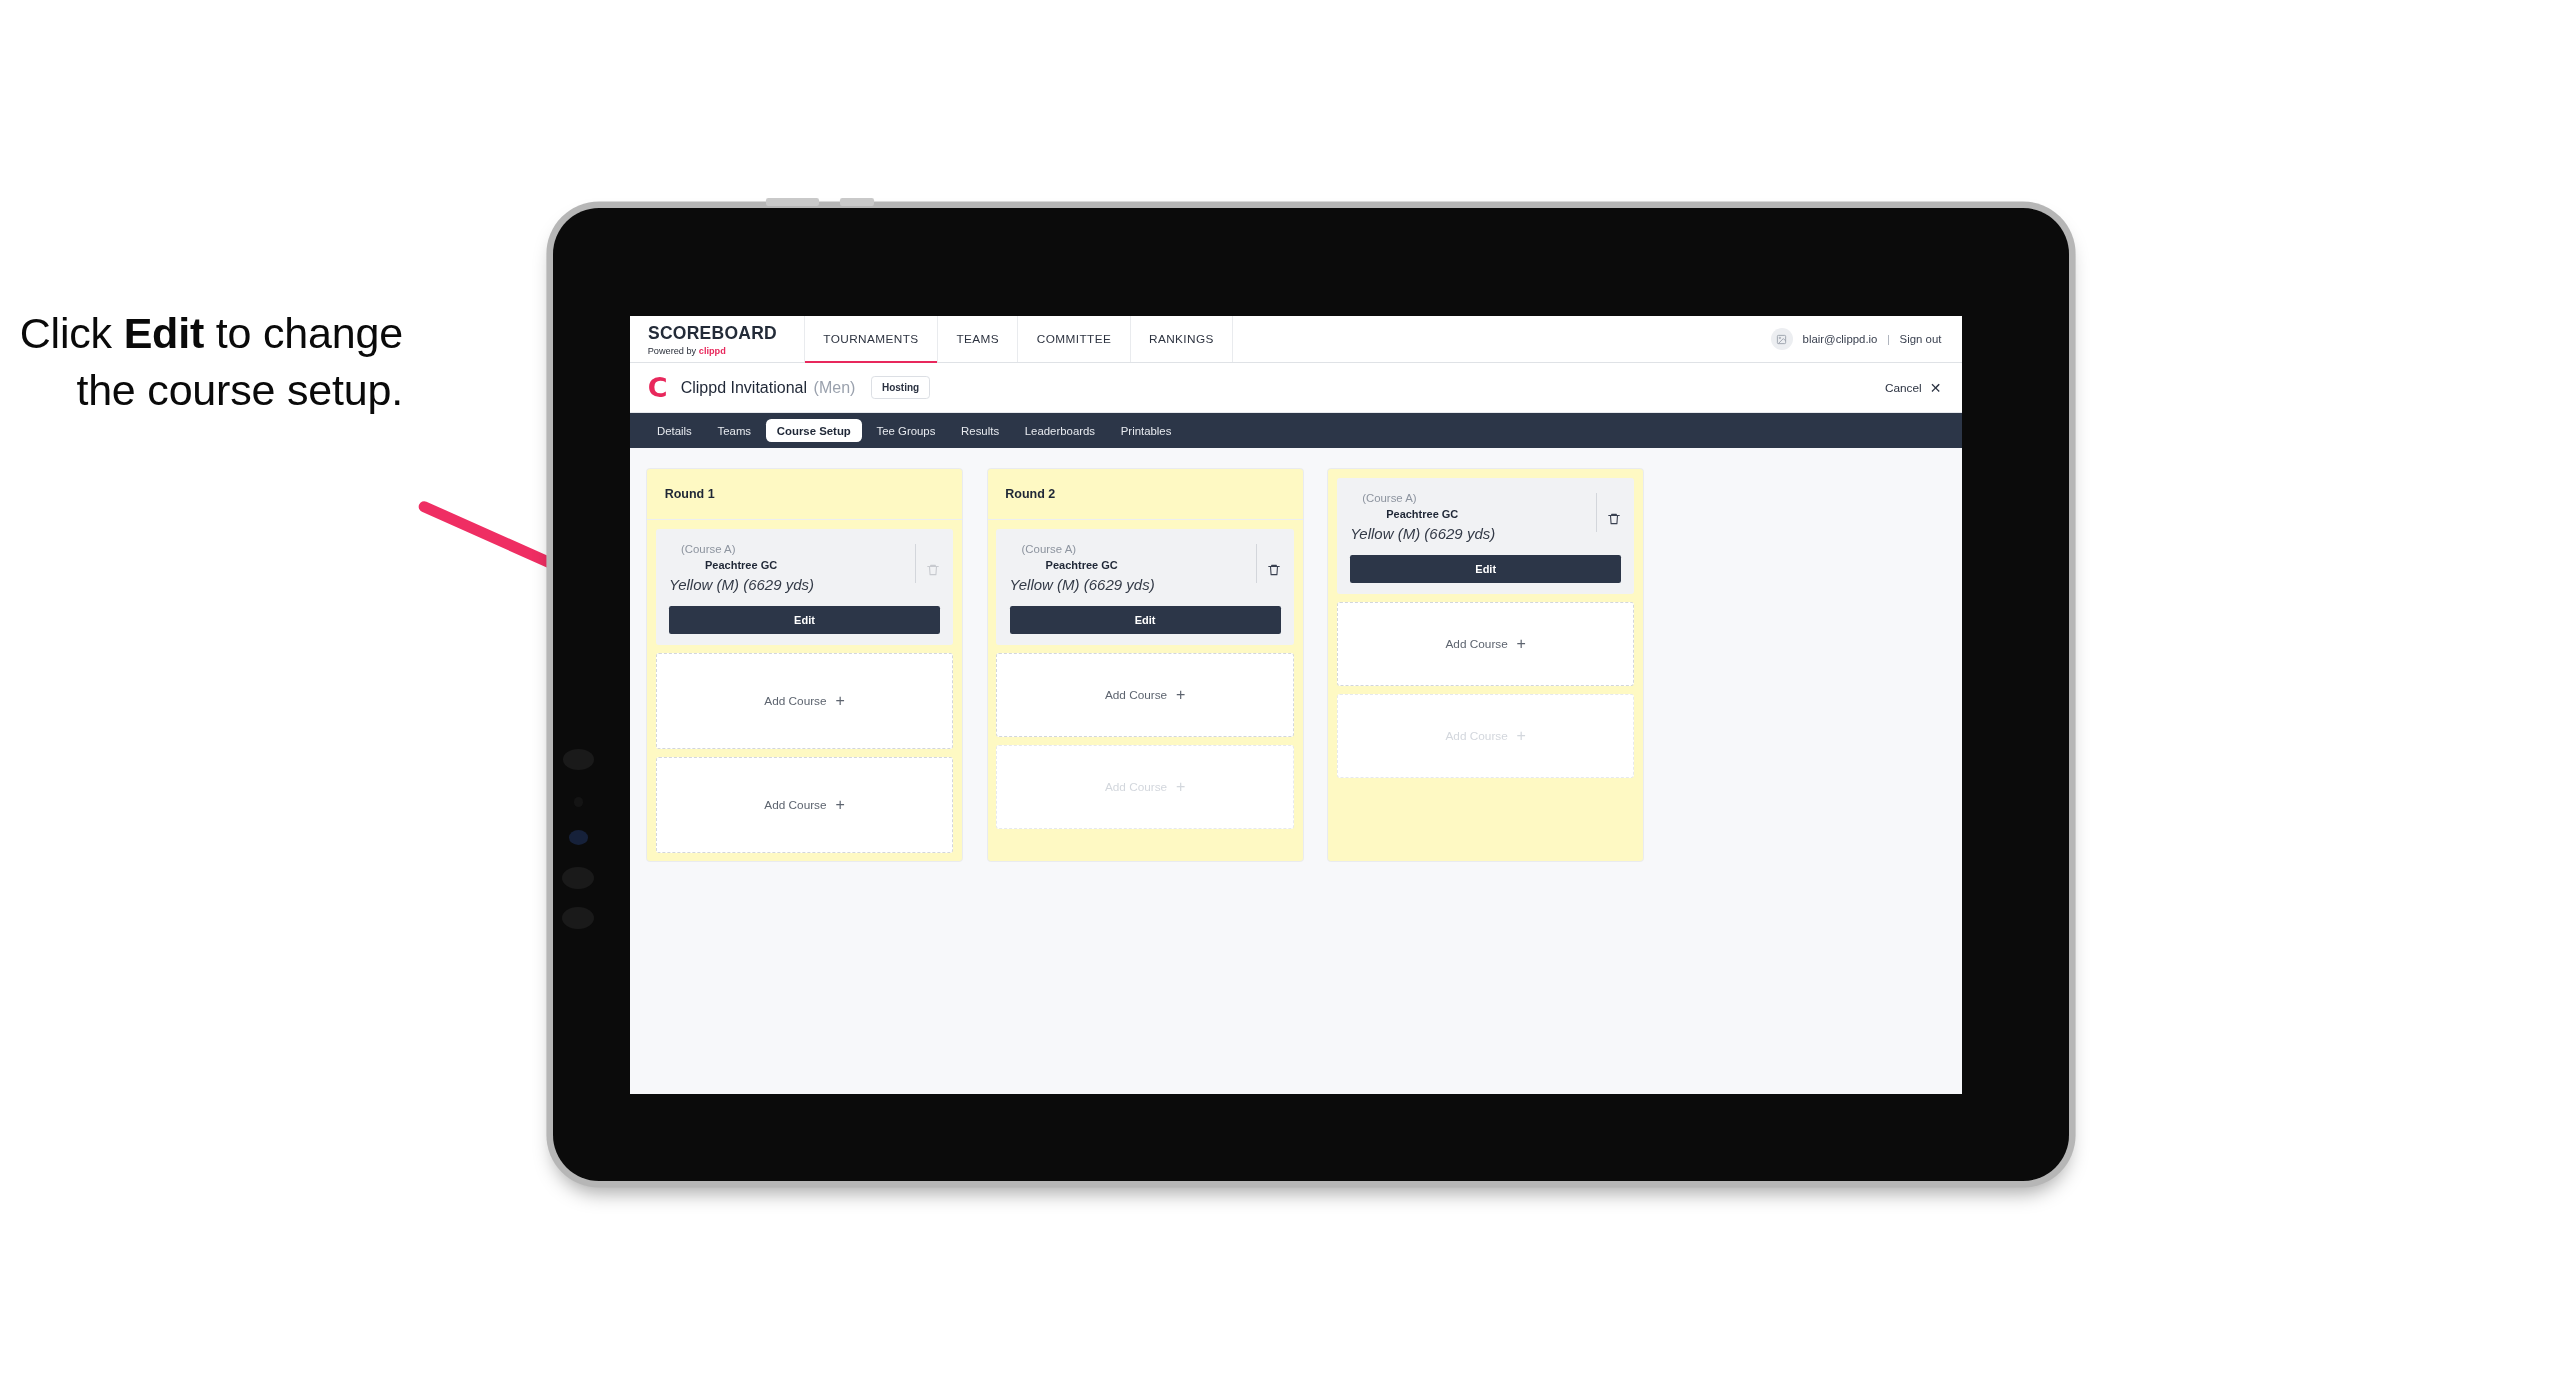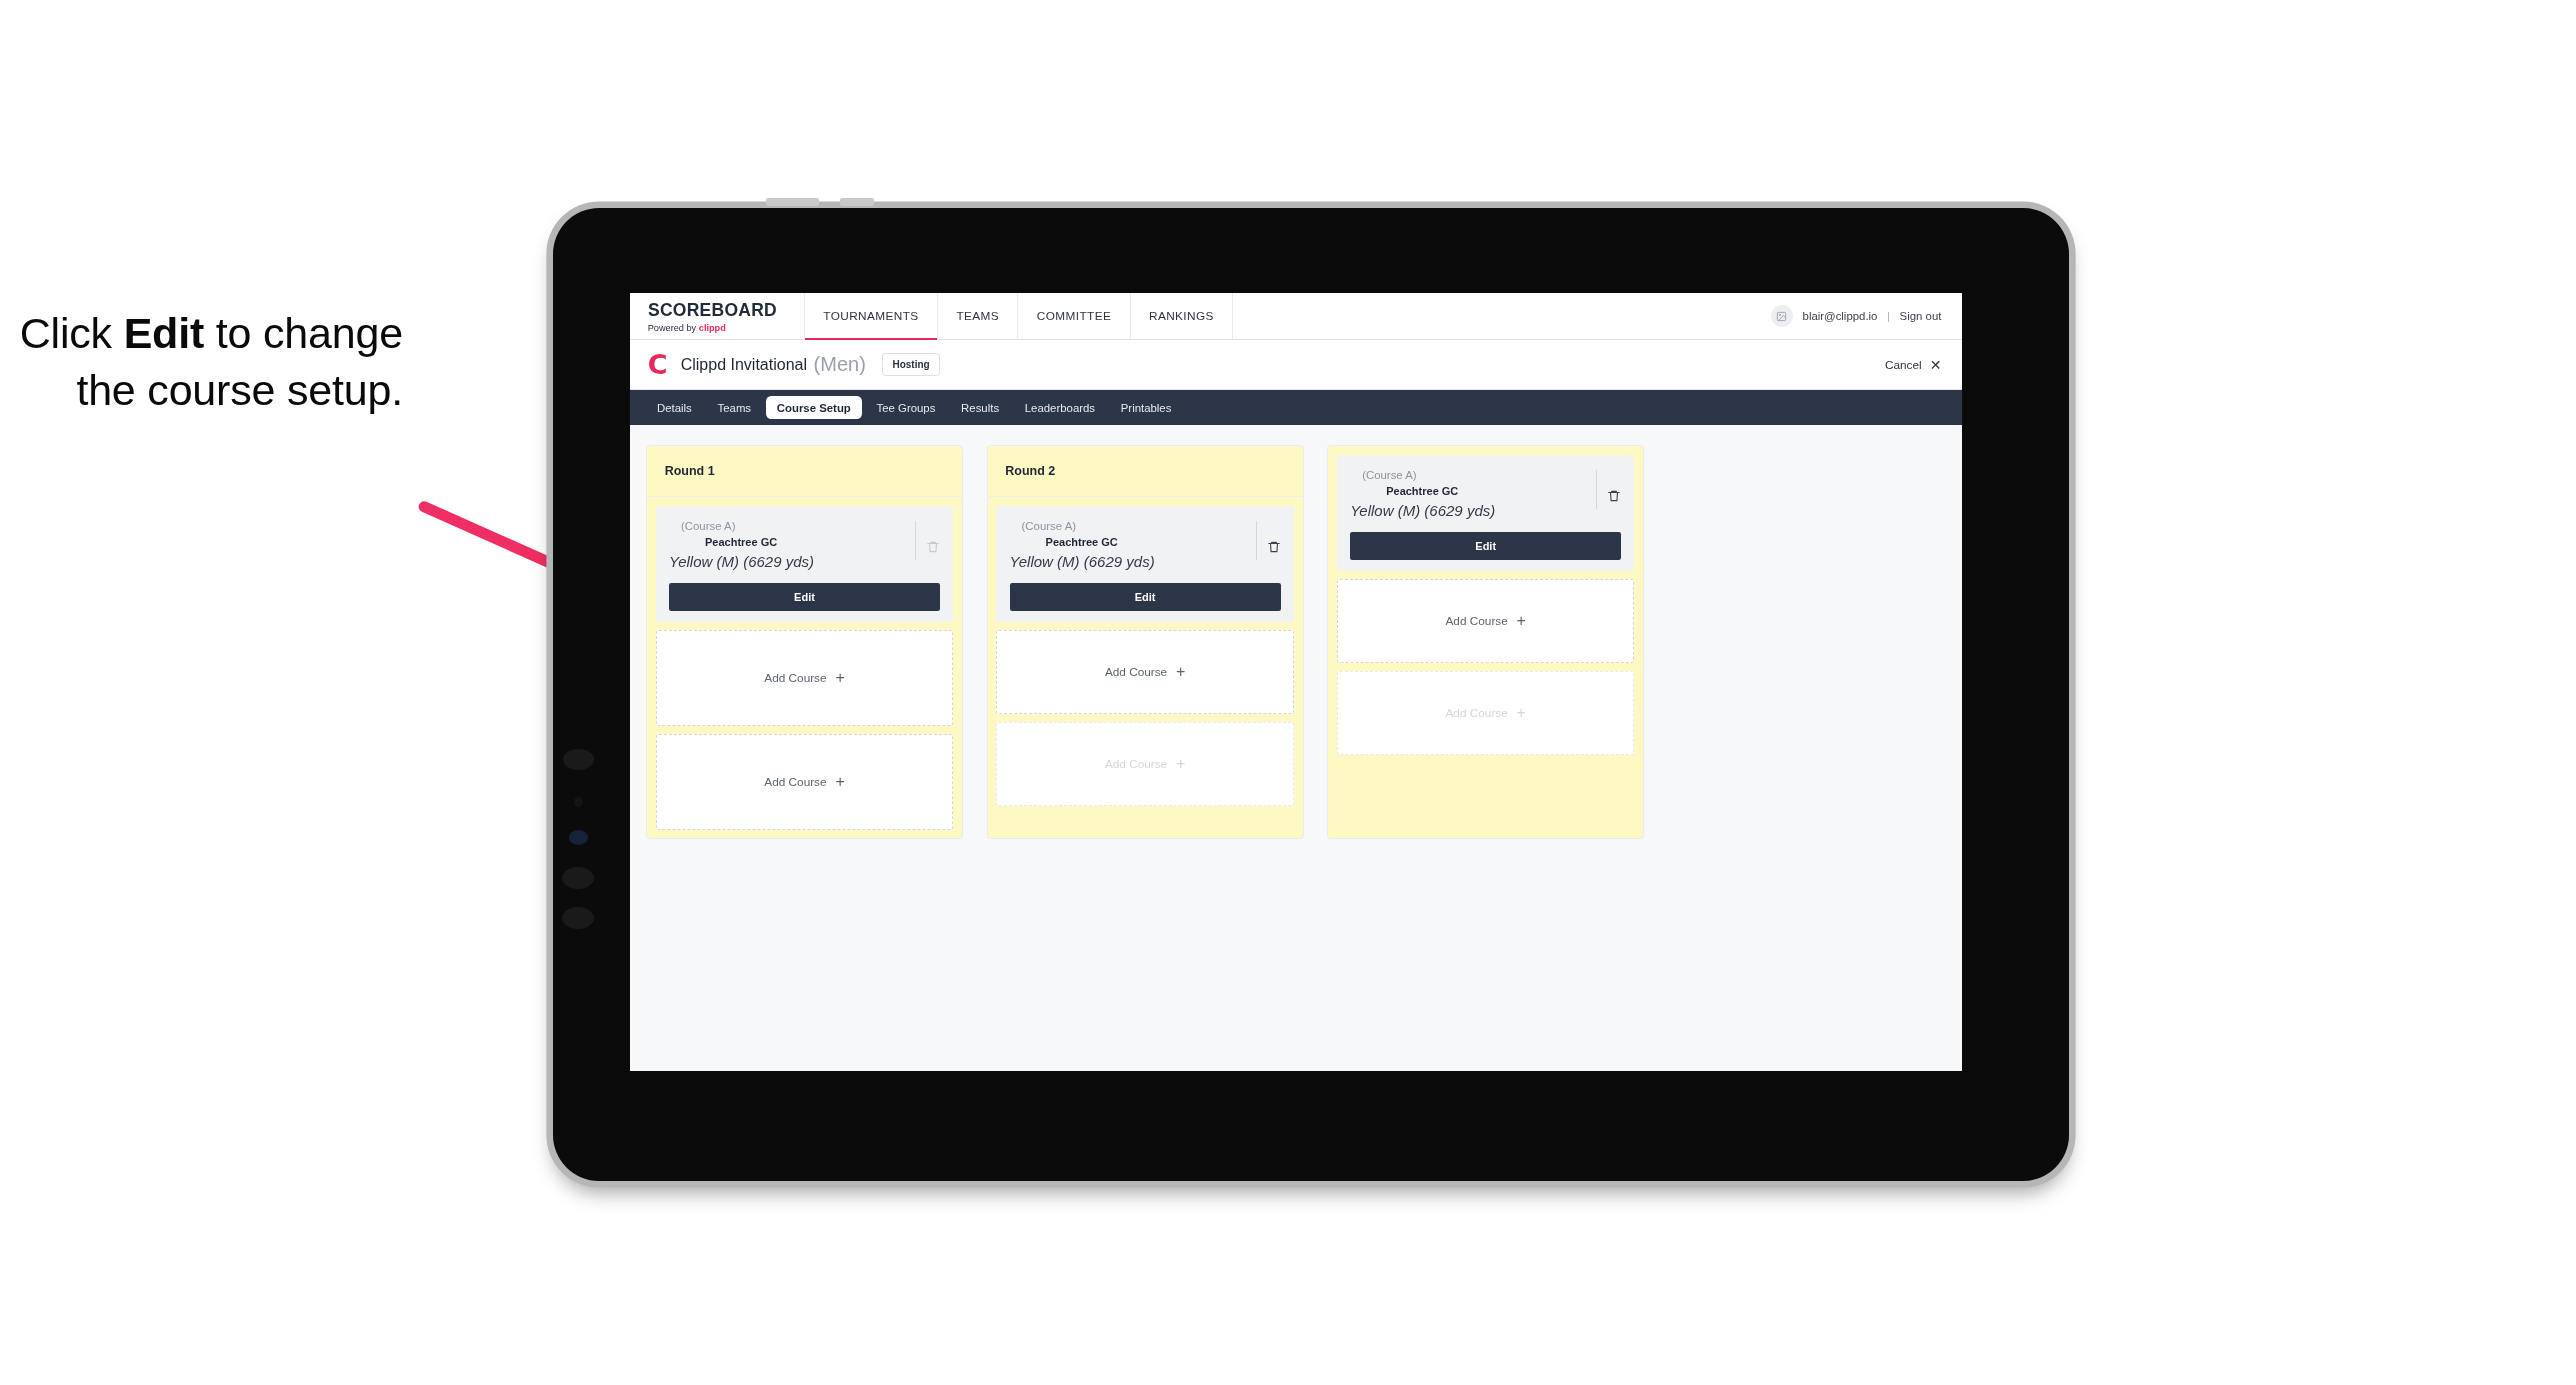--- a/index.html
+++ b/index.html
@@ -75,21 +75,21 @@
   #sensor-1 { left: 10.3px;  top: 541px; width: 31px; height: 20.6px; }
   #sensor-2 { left: 20.6px;  top: 589px; width: 9.6px; height: 9.6px; background:#141414; }
   #sensor-3 { left: 16px;  top: 622px; width: 19px; height: 14.7px; background:#16213a; }
   #sensor-4 { left: 8.8px;  top: 659px; width: 32px; height: 22px; }
   #sensor-5 { left: 8.8px;  top: 699px; width: 32px; height: 22px; }
 
   
   #app {
     position: absolute;
     left: 77px;
-    top: 85px;
+    top: 108px;
     width: 1332px;
     height: 778px;
     background: #f7f8fa;
     overflow: hidden;
   }
 
   
   #topnav {
     display: flex;
     align-items: stretch;
@@ -176,21 +176,21 @@
     line-height: 1;
     margin-right: 13.2px;
     font-family: "DejaVu Sans", sans-serif;
   }
   #tournament-name {
     font-size: 16px;
     color: #1f2736;
     font-weight: 400;
   }
   #tournament-gender {
-    font-size: 20px;
+    font-size: 16px;
     color: #9aa1ad;
     margin-left: 6.6px;
   }
   #hosting-badge {
     margin-left: 16px;
     font-size: 10px;
     font-weight: 700;
     color: #2a3140;
     border: 0.7px solid #dcdfe4;
     border-radius: 3.7px;

